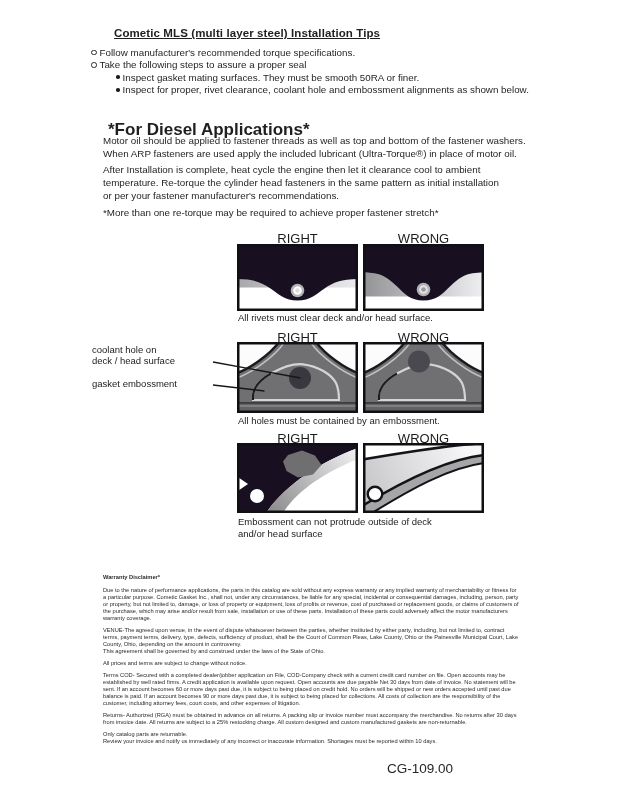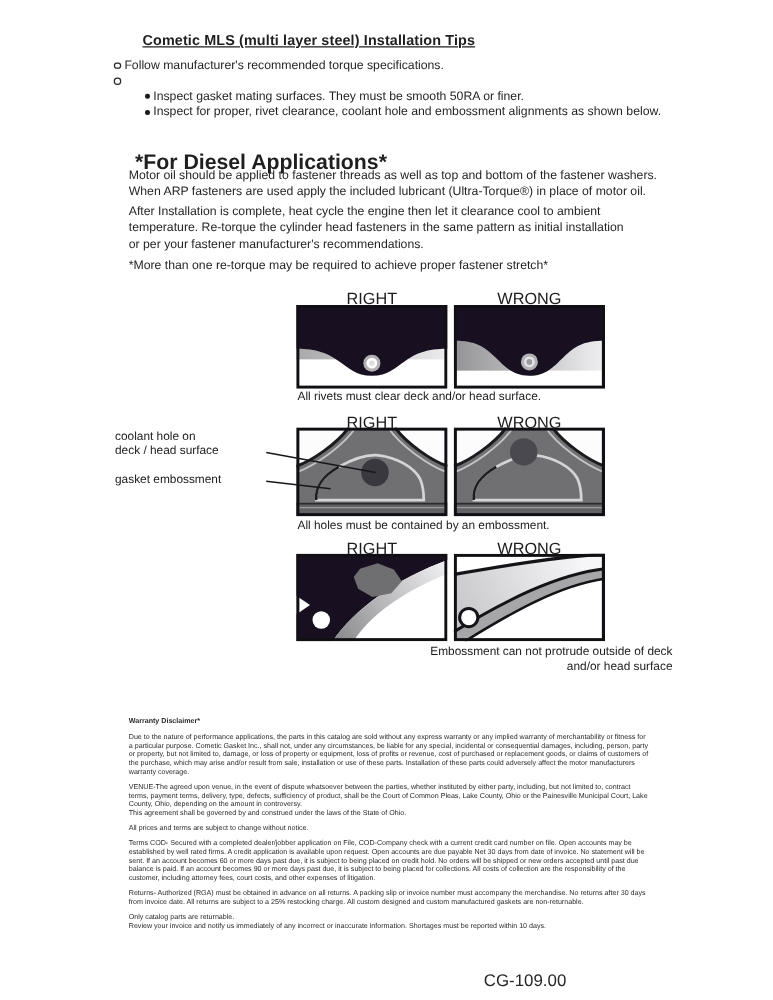--- a/index.html
+++ b/index.html
@@ -22,47 +22,48 @@
   .p2{top:163px;}
   .note{top:206px;}
 
   .fig-label{width:121px;text-align:center;font-size:13px;color:#1b1b1b;}
   .r1{top:231px;}.r2{top:330px;}.r3{top:431px;}
   .colL{left:237px;}.colR{left:363px;}
   .fig-box{line-height:0;}
   .b1{top:244px;}.b2{top:342px;}.b3{top:443px;}
 
   .caption{left:238px;width:300px;font-size:9.5px;line-height:11.5px;color:#1b1b1b;}
-  .c1{top:312px;}.c2{top:415px;}.c3{top:516px;text-align:right;}
+  .c1{top:312px;}.c2{top:415px;}.c3{top:516px;}
 
   .side-label{left:92px;width:120px;text-align:left;font-size:9.5px;line-height:11px;color:#1b1b1b;}
   .sl1{top:344px;}
   .sl2{top:378px;}
   .leaders{left:208px;top:350px;}
 
   .legal{left:103px;top:574px;width:416px;font-size:5.7px;line-height:7px;color:#2a2a2a;}
   .legal p{margin:0 0 5px 0;}
   .legal .lh{font-weight:bold;margin-bottom:6px;}
 
-  .pageno{left:387px;top:761px;font-size:13.5px;color:#262626;margin-top:16px;}
+  .pageno{left:387px;top:761px;font-size:13.5px;color:#262626;}
 </style>
 </head>
 <body>
 
 <div class="page">
 
   <div class="abs title">Cometic MLS (multi layer steel) Installation Tips</div>
 
   <div class="abs tips">
     <div class="tline">
         <span class="m-o"></span>
         <span>Follow manufacturer's recommended torque specifications.</span>
       </div>
     <div class="tline">
         <span class="m-o"></span>
+        <span>Take the following steps to assure a proper seal</span>
       </div>
     <div class="tline sub">
         <span class="m-f"></span>
         <span>Inspect gasket mating surfaces. They must be smooth 50RA or finer.</span>
       </div>
     <div class="tline sub">
         <span class="m-f"></span>
         <span>Inspect for proper, rivet clearance, coolant hole and embossment alignments as shown below.</span>
       </div>
   </div>

